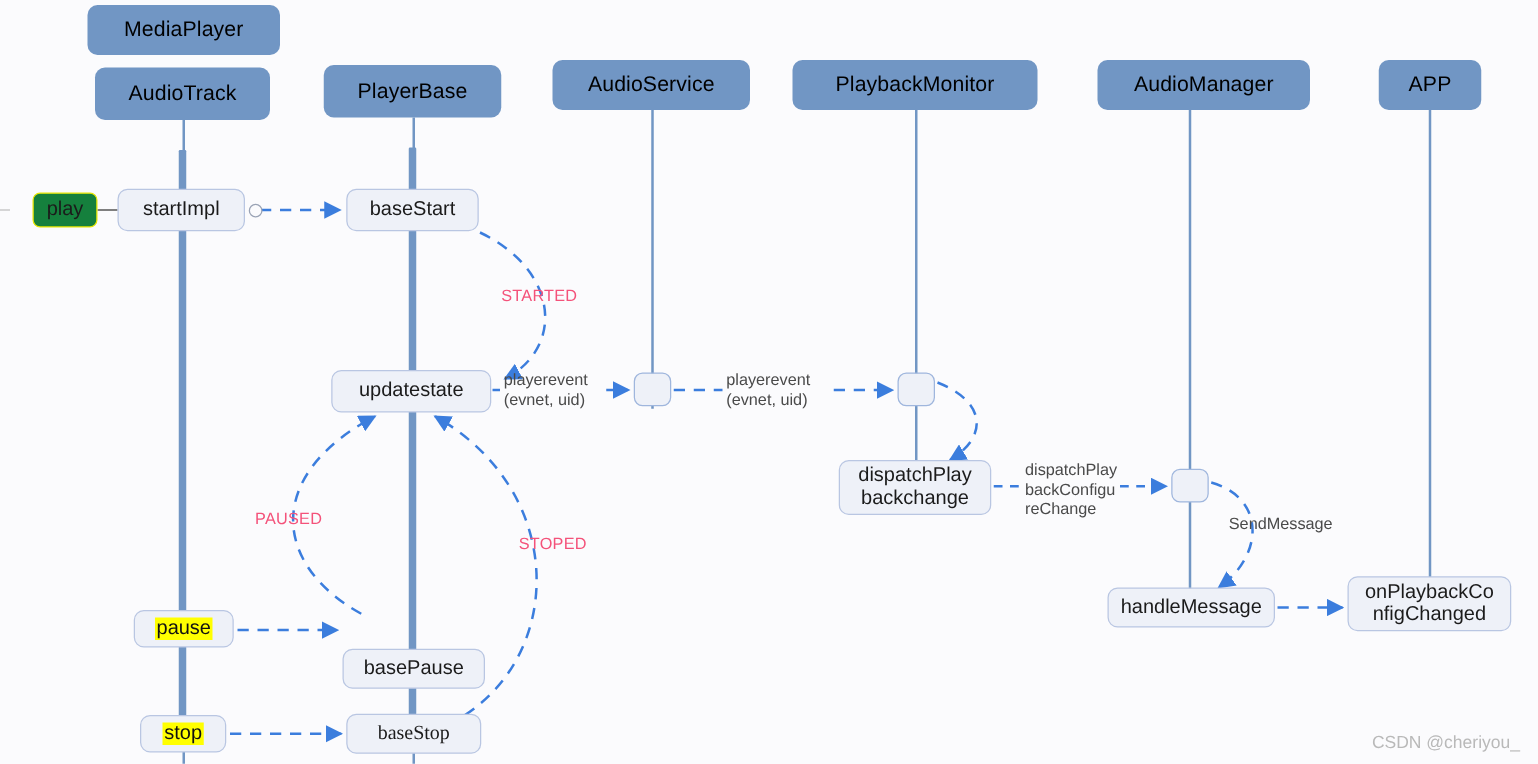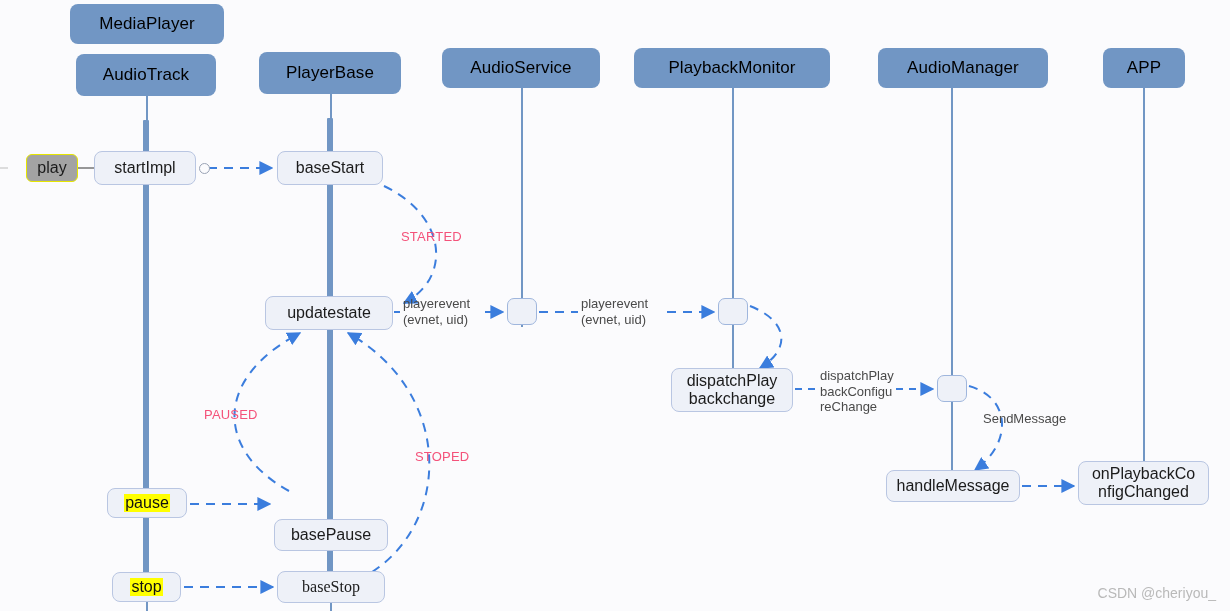--- a/index.html
+++ b/index.html
@@ -189,21 +189,21 @@
     <span>AudioManager</span>
   </div>
   <div class="actor-box" style="left:1103px;top:48px;width:82px;height:40px;">
     <span>APP</span>
   </div>
 
   <div class="mini-node" style="left:507px;top:298px;width:30px;height:27px;"></div>
   <div class="mini-node" style="left:718px;top:298px;width:30px;height:27px;"></div>
   <div class="mini-node" style="left:937px;top:375px;width:30px;height:27px;"></div>
 
-  <div class="node" style="left:26px;top:154px;width:52px;height:28px;background:#a3a3a3;border-color:#e6e600;border-radius:6px;">
+  <div class="node" style="left:26px;top:154px;width:52px;height:28px;background:#15803d;border-color:#e6e600;border-radius:6px;">
     <span>play</span>
   </div>
 
   <div class="node" style="left:94px;top:151px;width:102px;height:34px;">
     <span>startImpl</span>
   </div>
   <div class="connector-dot" style="left:199px;top:163px;"></div>
 
   <div class="node" style="left:277px;top:151px;width:106px;height:34px;">
     <span>baseStart</span>
@@ -247,17 +247,17 @@
 (evnet, uid)</div>
   <div class="edge-label" style="left:581px;top:296px;">playerevent
 (evnet, uid)</div>
   <div class="edge-label" style="left:820px;top:368px;">dispatchPlay
 backConfigu
 reChange</div>
   <div class="edge-label" style="left:983px;top:411px;">SendMessage</div>
 
   <div class="state-label" style="left:401px;top:229px;text-align:right;">STARTED</div>
   <div class="state-label" style="left:204px;top:407px;">PAUSED</div>
-  <div class="state-label" style="left:415px;top:449px;text-align:center;">STOPED</div>
+  <div class="state-label" style="left:415px;top:427px;text-align:center;">STOPED</div>
 
   <div class="watermark">CSDN @cheriyou_</div>
 
 </div>
 
 </body></html>

